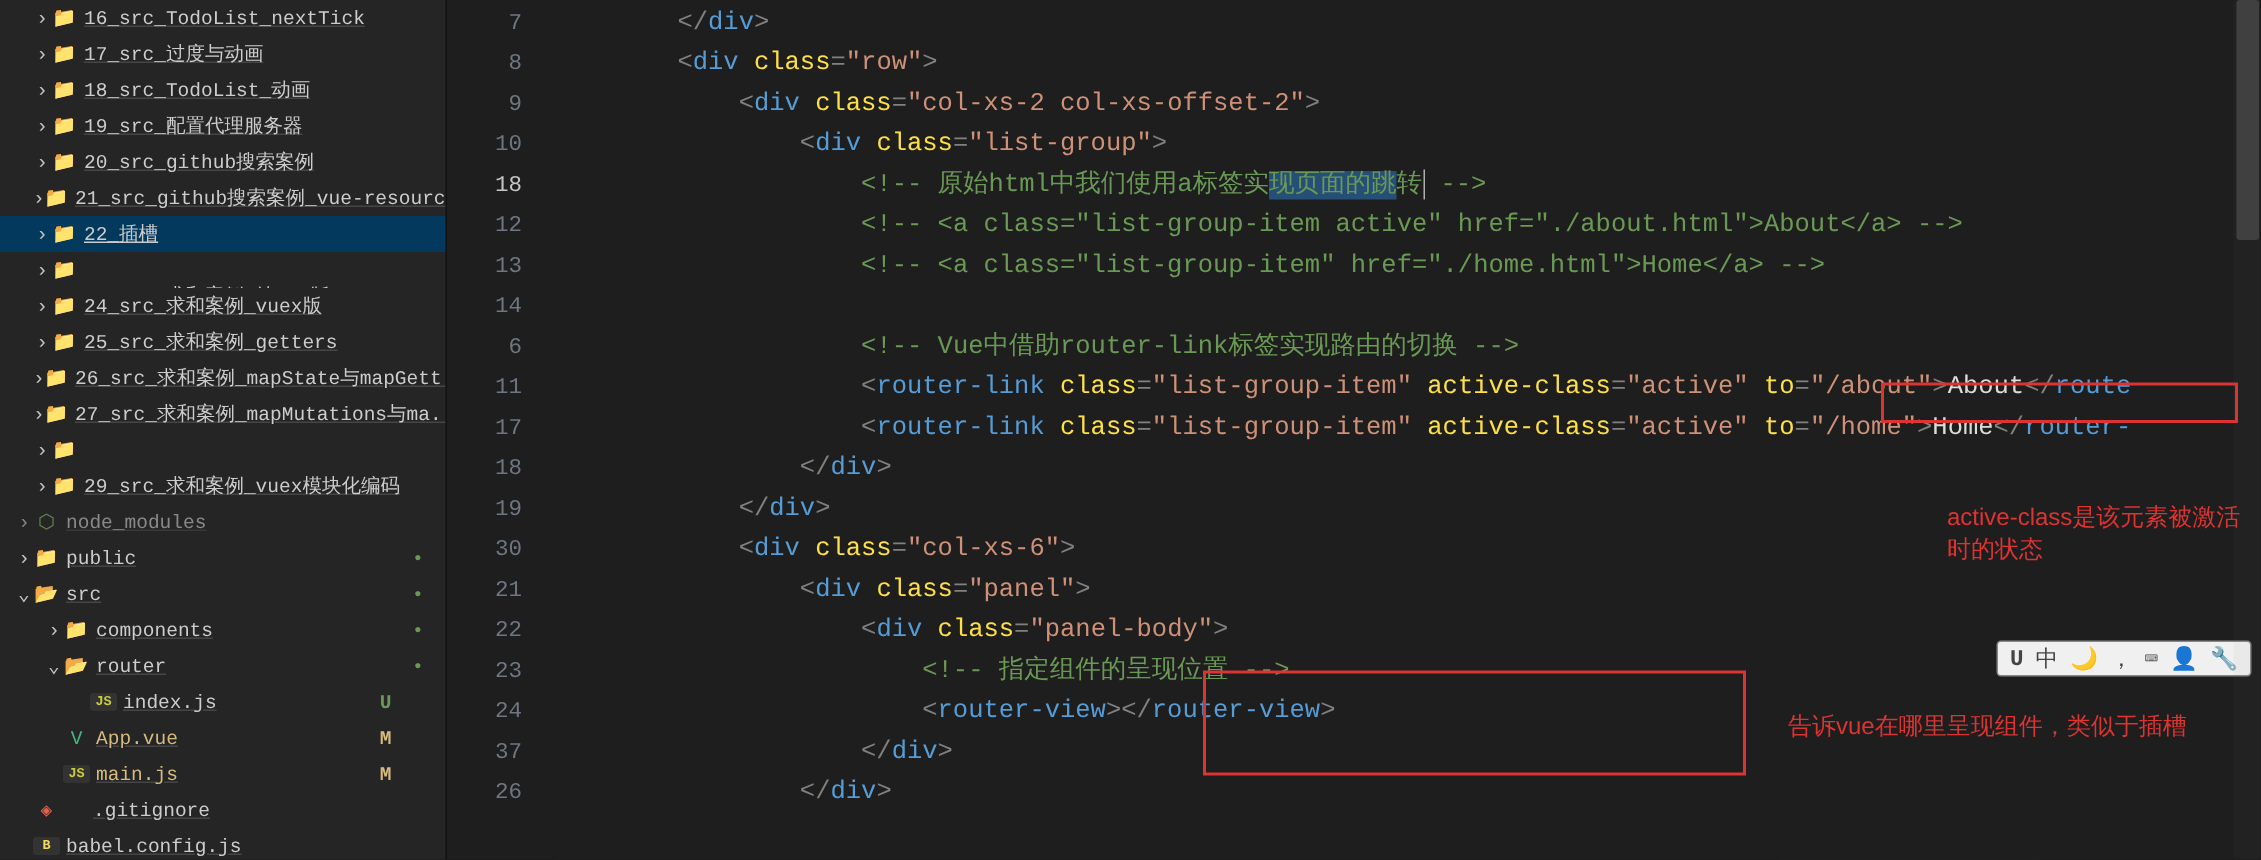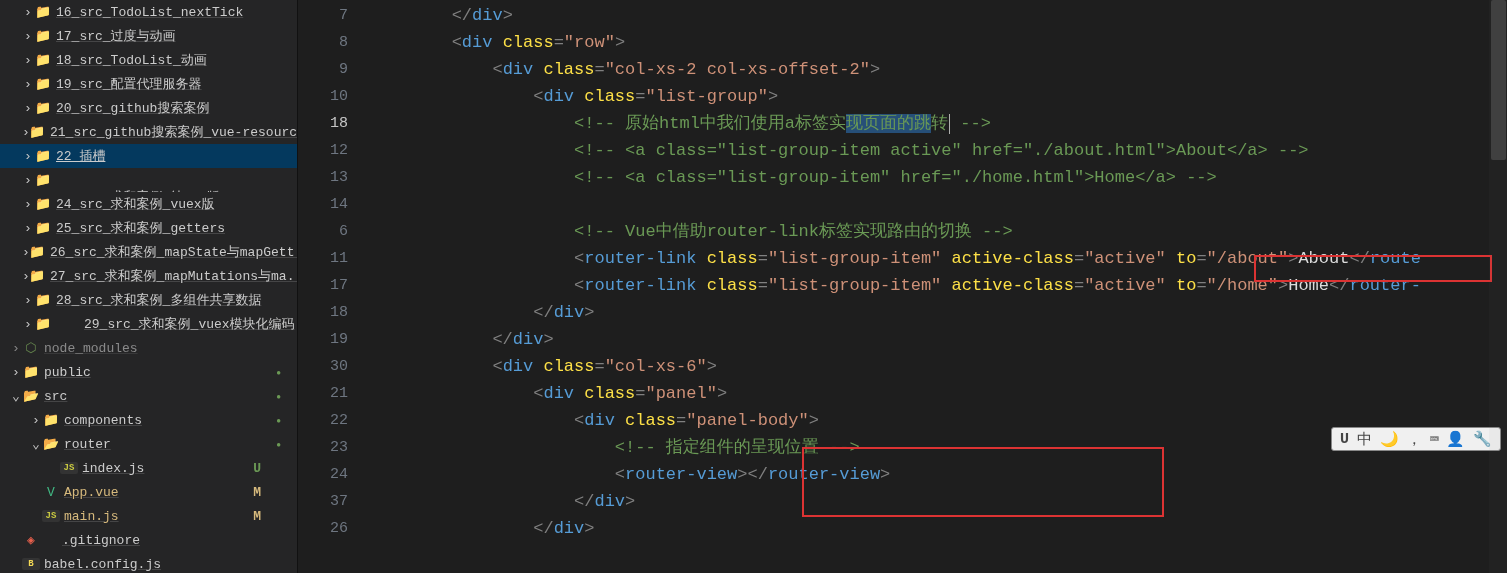--- a/index.html
+++ b/index.html
@@ -254,26 +254,25 @@
         <span style="text-decoration: underline rgba(255, 255, 255, 0.15);">26_src_求和案例_mapState与mapGett...</span>
       </div>
       <div class="tree-item" style="padding-left: 22px;">
         <span class="chev">›</span>
         <span class="icon" style="color: rgb(192, 149, 83);">📁</span>
         <span style="text-decoration: underline rgba(255, 255, 255, 0.15);">27_src_求和案例_mapMutations与ma...</span>
       </div>
       <div class="tree-item" style="padding-left: 22px;">
         <span class="chev">›</span>
         <span class="icon" style="color: rgb(192, 149, 83);">📁</span>
-        <span style="text-decoration: underline rgba(255, 255, 255, 0.15);">28_src_求和案例_多组件共享数据</span>
-      </div>
-      <div class="tree-item" style="padding-left: 22px;">
-        <span class="chev">›</span>
-        <span class="icon" style="color: rgb(192, 149, 83);">📁</span>
-        <span style="text-decoration: underline rgba(255, 255, 255, 0.15); margin-left: 28px;">29_src_求和案例_vuex模块化编码</span>
+      </div>
+      <div class="tree-item" style="padding-left: 22px;">
+        <span class="chev">›</span>
+        <span class="icon" style="color: rgb(192, 149, 83);">📁</span>
+        <span style="text-decoration: underline rgba(255, 255, 255, 0.15);">29_src_求和案例_vuex模块化编码</span>
       </div>
       <div class="tree-item" style="padding-left: 10px; opacity: 0.6;">
         <span class="chev">›</span>
         <span class="icon" style="color: rgb(140, 194, 101);">⬡</span>
         <span style="text-decoration: underline rgba(255, 255, 255, 0.15);">node_modules</span>
       </div>
       <div class="tree-item dot" style="padding-left: 10px;">
         <span class="chev">›</span>
         <span class="icon" style="color: rgb(192, 149, 83);">📁</span>
         <span style="text-decoration: underline rgba(255, 255, 255, 0.15);">public</span>
@@ -344,21 +343,23 @@
       <div class="ln">21</div>
       <div class="ln">22</div>
       <div class="ln">23</div>
       <div class="ln">24</div>
       <div class="ln">37</div>
       <div class="ln">26</div>
     </div>
   <div class="code" id="code"><div class="line">        <span class="p">&lt;/</span><span class="tg">div</span><span class="p">&gt;</span></div><div class="line">        <span class="p">&lt;</span><span class="tg">div</span> <span class="at">class</span><span class="p">=</span><span class="st">"row"</span><span class="p">&gt;</span></div><div class="line">            <span class="p">&lt;</span><span class="tg">div</span> <span class="at">class</span><span class="p">=</span><span class="st">"col-xs-2 col-xs-offset-2"</span><span class="p">&gt;</span></div><div class="line">                <span class="p">&lt;</span><span class="tg">div</span> <span class="at">class</span><span class="p">=</span><span class="st">"list-group"</span><span class="p">&gt;</span></div><div class="line">                    <span class="cm">&lt;!-- 原始html中我们使用a标签实</span><span class="cm hl-sel">现页面的跳</span><span class="cm">转</span><span class="cursor"></span><span class="cm"> --&gt;</span></div><div class="line">                    <span class="cm">&lt;!-- &lt;a class="list-group-item active" href="./about.html"&gt;About&lt;/a&gt; --&gt;</span></div><div class="line">                    <span class="cm">&lt;!-- &lt;a class="list-group-item" href="./home.html"&gt;Home&lt;/a&gt; --&gt;</span></div><div class="line"></div><div class="line">                    <span class="cm">&lt;!-- Vue中借助router-link标签实现路由的切换 --&gt;</span></div><div class="line">                    <span class="p">&lt;</span><span class="tg">router-link</span> <span class="at">class</span><span class="p">=</span><span class="st">"list-group-item"</span> <span class="at">active-class</span><span class="p">=</span><span class="st">"active"</span> <span class="at">to</span><span class="p">=</span><span class="st">"/about"</span><span class="p">&gt;</span><span class="tx">About</span><span class="p">&lt;/</span><span class="tg">route</span></div><div class="line">                    <span class="p">&lt;</span><span class="tg">router-link</span> <span class="at">class</span><span class="p">=</span><span class="st">"list-group-item"</span> <span class="at">active-class</span><span class="p">=</span><span class="st">"active"</span> <span class="at">to</span><span class="p">=</span><span class="st">"/home"</span><span class="p">&gt;</span><span class="tx">Home</span><span class="p">&lt;/</span><span class="tg">router-</span></div><div class="line">                <span class="p">&lt;/</span><span class="tg">div</span><span class="p">&gt;</span></div><div class="line">            <span class="p">&lt;/</span><span class="tg">div</span><span class="p">&gt;</span></div><div class="line">            <span class="p">&lt;</span><span class="tg">div</span> <span class="at">class</span><span class="p">=</span><span class="st">"col-xs-6"</span><span class="p">&gt;</span></div><div class="line">                <span class="p">&lt;</span><span class="tg">div</span> <span class="at">class</span><span class="p">=</span><span class="st">"panel"</span><span class="p">&gt;</span></div><div class="line">                    <span class="p">&lt;</span><span class="tg">div</span> <span class="at">class</span><span class="p">=</span><span class="st">"panel-body"</span><span class="p">&gt;</span></div><div class="line">                        <span class="cm">&lt;!-- 指定组件的呈现位置 --&gt;</span></div><div class="line">                        <span class="p">&lt;</span><span class="tg">router-view</span><span class="p">&gt;</span><span class="p">&lt;/</span><span class="tg">router-view</span><span class="p">&gt;</span></div><div class="line">                    <span class="p">&lt;/</span><span class="tg">div</span><span class="p">&gt;</span></div><div class="line">                <span class="p">&lt;/</span><span class="tg">div</span><span class="p">&gt;</span></div></div>
 
   <div class="red-box1"></div>
+  <div class="red-text1">active-class是该元素被激活时的状态</div>
   <div class="red-box2"></div>
+  <div class="red-text2">告诉vue在哪里呈现组件，类似于插槽</div>
 
   <div class="ime-bar">
     <span class="ime-u">U</span>
     <span>中</span>
     <span>🌙</span>
     <span>，</span>
     <span>⌨</span>
     <span>👤</span>
     <span>🔧</span>
   </div>

